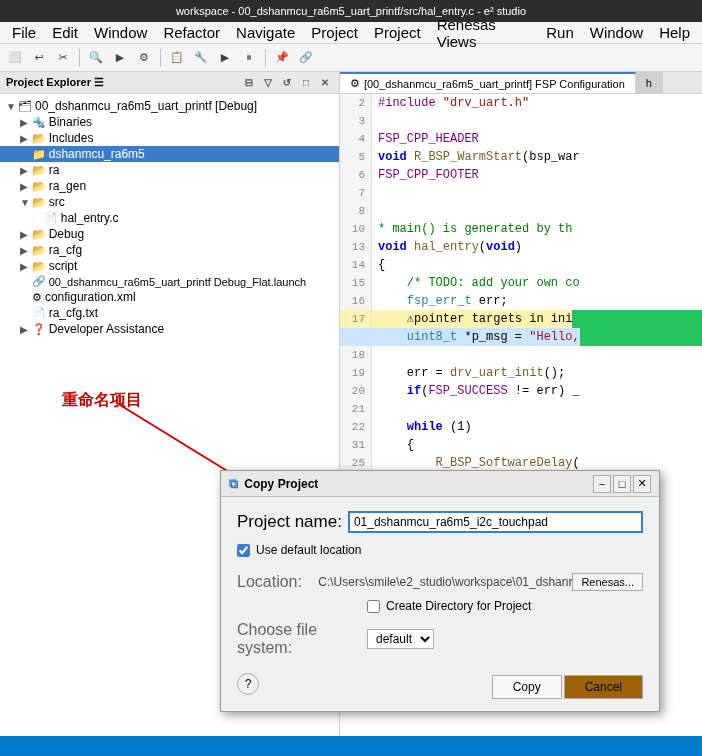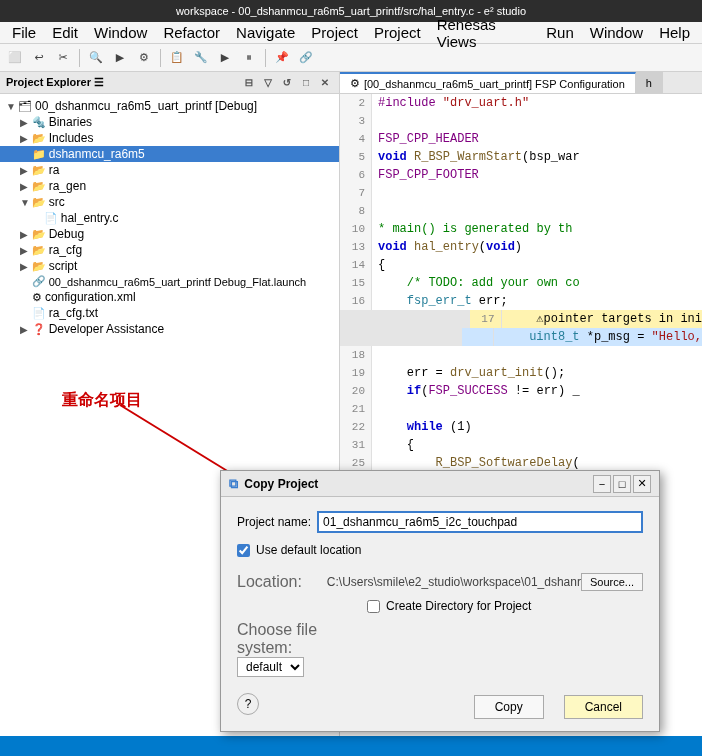--- a/index.html
+++ b/index.html
@@ -200,21 +200,21 @@
       padding-left: 6px;
       white-space: pre;
       color: #000;
     }
     .kw { color: #0000cc; font-weight: bold; }
     .cm { color: #008000; }
     .str { color: #a31515; }
     .pp { color: #800080; }
     .fn { color: #795E26; }
     .tp { color: #267f99; }
-    .hl-line { background: #e5e5e5; justify-content: flex-end; }
+    .hl-line { background: #22c55e; }
 
     
     .status-bar {
       position: absolute;
       bottom: 0;
       left: 0;
       right: 0;
       height: 20px;
       background: #007acc;
       color: white;
@@ -292,21 +292,21 @@
 
     .dialog-body {
       padding: 14px 16px 12px;
     }
     .dialog-row {
       display: flex;
       align-items: center;
       margin-bottom: 10px;
     }
     .dialog-label {
-      font-size: 12px;
+      font-size: 17px;
       margin-right: 6px;
       white-space: nowrap;
     }
     .dialog-input {
       flex: 1;
       height: 22px;
       border: 2px solid #3a7dce;
       padding: 2px 4px;
       font-size: 12px;
       background: white;
@@ -344,42 +344,41 @@
       cursor: pointer;
     }
     .dialog-create-checkbox-row {
       display: flex;
       align-items: center;
       margin-bottom: 8px;
       margin-left: 130px;
     }
     .dialog-filesystem-row {
       display: flex;
-      align-items: flex-start;
+      align-items: center;
       margin-bottom: 12px;
-      flex-direction: column;
     }
     .dialog-select {
       padding: 1px 4px;
       font-size: 12px;
       border: 1px solid #aaa;
       background: white;
       height: 20px;
     }
     .dialog-buttons {
       display: flex;
       justify-content: flex-end;
-      gap: 20px;
+      gap: 2px;
       padding-top: 6px;
     }
     .dialog-btn {
       padding: 4px 20px;
       font-size: 12px;
       border: 1px solid #aaa;
-      background: #fef9c3;
+      background: #a16207;
       cursor: pointer;
       min-width: 70px;
     }
     .dialog-btn.primary {
       background: #f8f8f8;
     }
     .dialog-help-btn {
       width: 22px;
       height: 22px;
       border: 1px solid #aaa;
@@ -693,21 +692,21 @@
       </div>
 
       <div class="dialog-checkbox-row">
         <input type="checkbox" class="dialog-checkbox" checked="" style="">
         <span>Use default location</span>
       </div>
 
       <div class="dialog-field-row">
         <span class="dialog-field-label">Location:</span>
         <span class="dialog-field-value">C:\Users\smile\e2_studio\workspace\01_dshanr</span>
-        <button class="dialog-browse-btn">Source...</button>
+        <button class="dialog-browse-btn">Renesas...</button>
       </div>
 
       <div class="dialog-create-checkbox-row">
         <input type="checkbox" class="dialog-checkbox" style="">
         <span>Create Directory for Project</span>
       </div>
 
       <div class="dialog-filesystem-row">
         <span class="dialog-field-label">Choose file system:</span>
         <select class="dialog-select">

